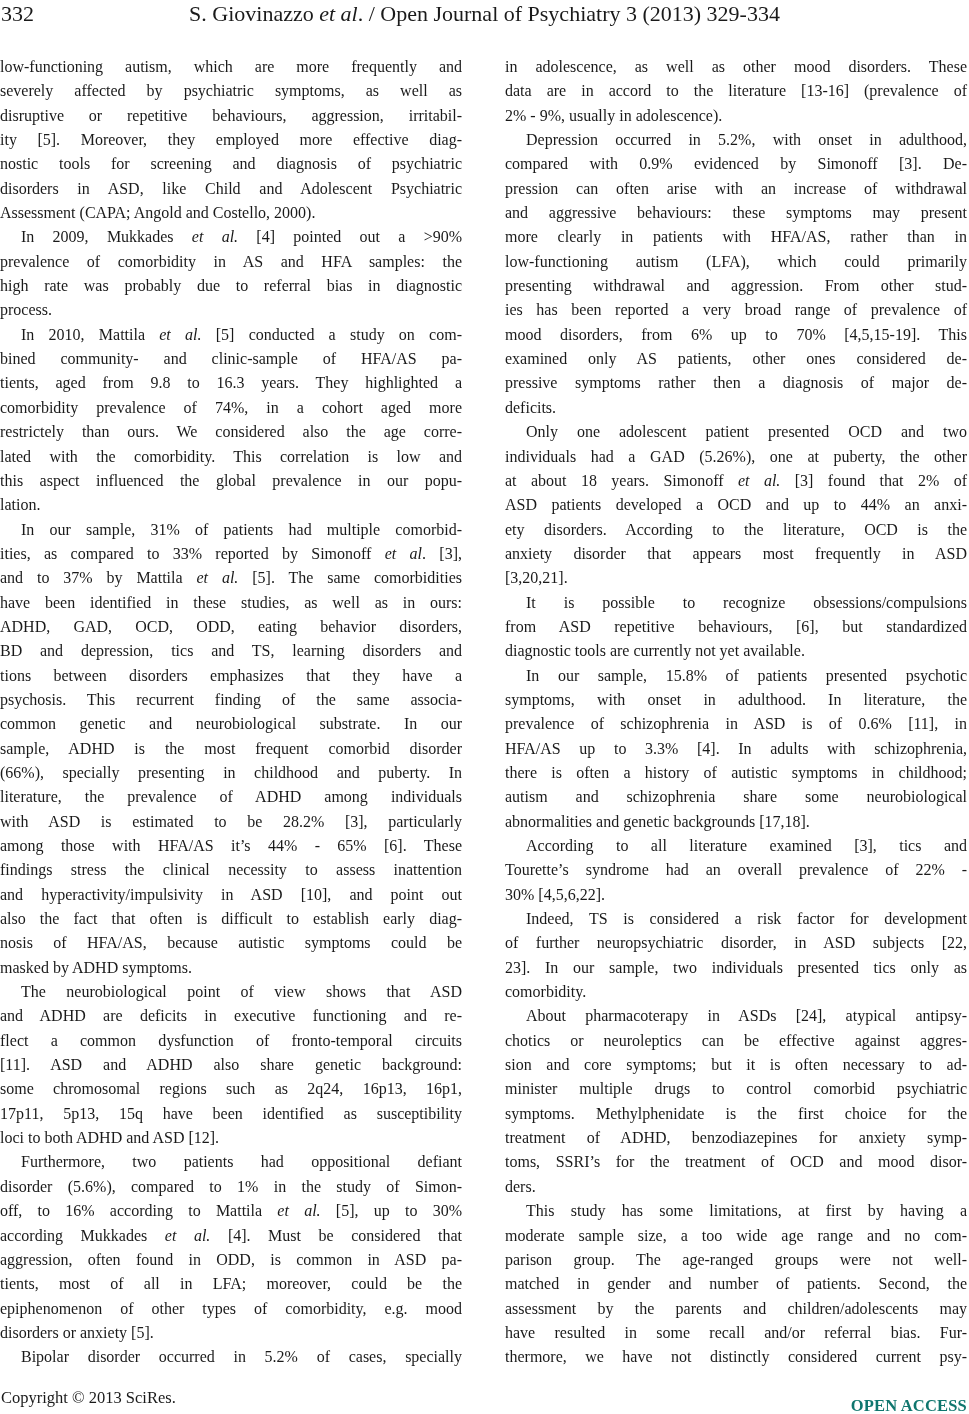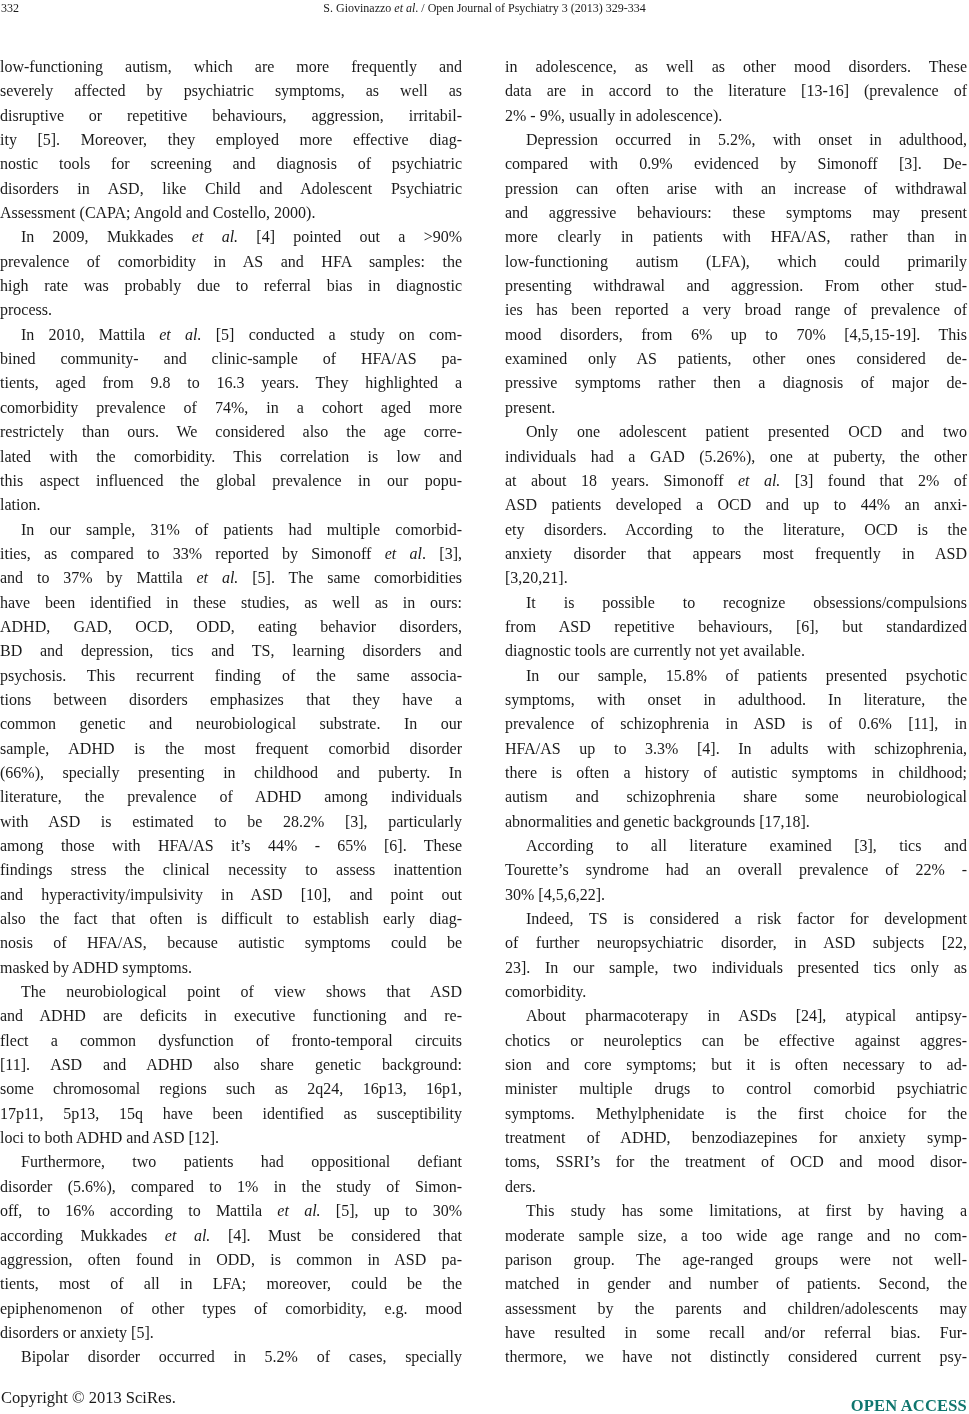--- a/index.html
+++ b/index.html
@@ -1,18 +1,18 @@
 <!DOCTYPE html>
 <html><head>
 <meta charset="utf-8">
 <style>
   html, body { margin: 0; padding: 0; background: #ffffff; }
   body { width: 969px; height: 1414px; position: relative; overflow: hidden;
          font-family: "Liberation Serif", "DejaVu Serif", serif; color: #1a1a1a; }
-  .header { position: absolute; top: 0; left: 0; width: 969px; height: 22px; font-size: 12px; }
+  .header { position: absolute; top: 0; left: 0; width: 969px; height: 22px; font-size: 22px; }
   .page-num { position: absolute; left: 1px; top: 1px; }
   .running-head { position: absolute; left: 0; width: 969px; top: 1px; text-align: center; }
   .column { position: absolute; top: 55px; width: 462px; font-size: 16px; line-height: 24.35px; }
   .col-left { left: 0px; }
   .col-right { left: 505px; width: 462px; }
   .line { display: block; height: 24.35px; white-space: nowrap; text-align: justify; text-align-last: justify; }
   .line.last { text-align-last: left; }
   .line.indent { padding-left: 21px; }
   .footer { position: absolute; top: 1388px; left: 0; width: 969px; height: 22px; font-size: 16.5px; }
   .copyright { position: absolute; left: 1px; top: 0; text-align: right; }
@@ -46,22 +46,22 @@
     <span class="line"><span>restrictely than ours. We considered also the age corre-</span></span>
     <span class="line"><span>lated with the comorbidity. This correlation is low and</span></span>
     <span class="line"><span>this aspect influenced the global prevalence in our popu-</span></span>
     <span class="line last"><span>lation.</span></span>
     <span class="line indent"><span>In our sample, 31% of patients had multiple comorbid-</span></span>
     <span class="line"><span>ities, as compared to 33% reported by Simonoff </span><i>et al</i><span>. [3],</span></span>
     <span class="line"><span>and to 37% by Mattila </span><i>et al.</i><span> [5]. The same comorbidities</span></span>
     <span class="line"><span>have been identified in these studies, as well as in ours:</span></span>
     <span class="line"><span>ADHD, GAD, OCD, ODD, eating behavior disorders,</span></span>
     <span class="line"><span>BD and depression, tics and TS, learning disorders and</span></span>
+    <span class="line"><span>tions between disorders emphasizes that they have a</span></span>
     <span class="line"><span>psychosis. This recurrent finding of the same associa-</span></span>
-    <span class="line"><span>tions between disorders emphasizes that they have a</span></span>
     <span class="line"><span>common genetic and neurobiological substrate. In our</span></span>
     <span class="line"><span>sample, ADHD is the most frequent comorbid disorder</span></span>
     <span class="line"><span>(66%), specially presenting in childhood and puberty. In</span></span>
     <span class="line"><span>literature, the prevalence of ADHD among individuals</span></span>
     <span class="line"><span>with ASD is estimated to be 28.2% [3], particularly</span></span>
     <span class="line"><span>among those with HFA/AS it’s 44% - 65% [6]. These</span></span>
     <span class="line"><span>findings stress the clinical necessity to assess inattention</span></span>
     <span class="line"><span>and hyperactivity/impulsivity in ASD [10], and point out</span></span>
     <span class="line"><span>also the fact that often is difficult to establish early diag-</span></span>
     <span class="line"><span>nosis of HFA/AS, because autistic symptoms could be</span></span>
@@ -91,21 +91,21 @@
     <span class="line"><span>compared with 0.9% evidenced by Simonoff [3]. De-</span></span>
     <span class="line"><span>pression can often arise with an increase of withdrawal</span></span>
     <span class="line"><span>and aggressive behaviours: these symptoms may present</span></span>
     <span class="line"><span>more clearly in patients with HFA/AS, rather than in</span></span>
     <span class="line"><span>low-functioning autism (LFA), which could primarily</span></span>
     <span class="line"><span>presenting withdrawal and aggression. From other stud-</span></span>
     <span class="line"><span>ies has been reported a very broad range of prevalence of</span></span>
     <span class="line"><span>mood disorders, from 6% up to 70% [4,5,15-19]. This</span></span>
     <span class="line"><span>examined only AS patients, other ones considered de-</span></span>
     <span class="line"><span>pressive symptoms rather then a diagnosis of major de-</span></span>
-    <span class="line last"><span>present.</span></span>
+    <span class="line last"><span>deficits.</span></span>
     <span class="line indent"><span>Only one adolescent patient presented OCD and two</span></span>
     <span class="line"><span>individuals had a GAD (5.26%), one at puberty, the other</span></span>
     <span class="line"><span>at about 18 years. Simonoff </span><i>et al.</i><span> [3] found that 2% of</span></span>
     <span class="line"><span>ASD patients developed a OCD and up to 44% an anxi-</span></span>
     <span class="line"><span>ety disorders. According to the literature, OCD is the</span></span>
     <span class="line"><span>anxiety disorder that appears most frequently in ASD</span></span>
     <span class="line last"><span>[3,20,21].</span></span>
     <span class="line indent"><span>It is possible to recognize obsessions/compulsions</span></span>
     <span class="line"><span>from ASD repetitive behaviours, [6], but standardized</span></span>
     <span class="line last"><span>diagnostic tools are currently not yet available.</span></span>

